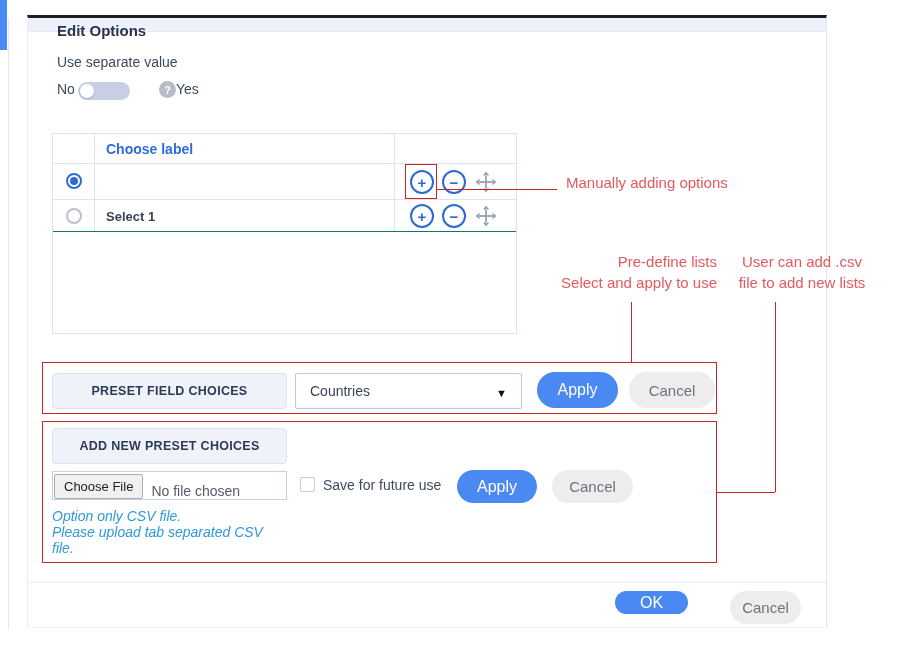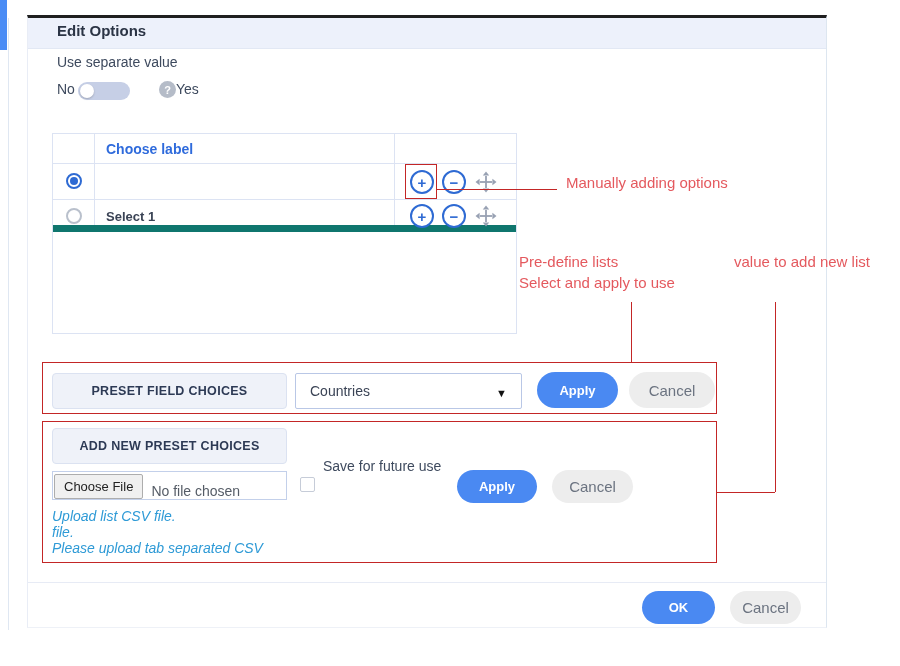--- a/index.html
+++ b/index.html
@@ -22,21 +22,21 @@
   
   .modal {
     left:27px; top:15px; width:800px; height:613px;
     background:#ffffff;
     border-top:3px solid #1f1f1f;
     border-left:1px solid #e9edf6;
     border-right:1px solid #dde6f0;
     border-bottom:1px solid #eef1f7;
   }
   .modal-header {
-    position:absolute; left:0; top:0; width:798px; height:31px;
+    position:absolute; left:0; top:0; width:798px; height:14px;
     background:#edf1fb; border-bottom:1px solid #e2e8f4;
   }
   .modal-title {
     position:absolute; left:29px; top:4px;
     font-size:15px; font-weight:bold; color:#2b3445;
   }
   .lbl { font-size:14px; color:#3e4a5e; }
 
   
   .toggle {
@@ -53,21 +53,21 @@
     background:#b5bcc8; border-radius:50%;
     color:#ffffff; font-size:11px; font-weight:bold;
     display:flex; align-items:center; justify-content:center;
   }
 
   
   .otable { left:24px; top:115px; width:465px; height:201px; border:1px solid #dce3f3; }
   .otable .hrow { position:absolute; left:0; top:0; width:463px; height:30px; border-bottom:1px solid #dce3f3; }
   .otable .hlabel { position:absolute; left:53px; top:7px; font-size:14px; font-weight:bold; color:#2f6bdc; }
   .otable .row1 { position:absolute; left:0; top:30px; width:463px; height:36px; border-bottom:1px solid #dce3f3; }
-  .otable .row2 { position:absolute; left:0; top:66px; width:463px; height:32px; border-bottom:7px solid #0f766e;text-align:center; }
+  .otable .row2 { position:absolute; left:0; top:66px; width:463px; height:32px; border-bottom:1px solid #0f766e;text-align:center; }
   .otable .vline1 { position:absolute; left:41px; top:0; width:1px; height:98px; background:#dce3f3; }
   .otable .vline2 { position:absolute; left:341px; top:0; width:1px; height:98px; background:#dce3f3; }
   .radio { position:absolute; left:13px; width:16px; height:16px; border-radius:50%; background:#fff; cursor:pointer; }
   .radio.sel { border:2px solid #2e6ad3; }
   .radio.sel .dot { position:absolute; left:2px; top:2px; width:8px; height:8px; border-radius:50%; background:#2e6ad3; }
   .radio.unsel { border:2px solid #b9c0cc; }
   .opt-label { position:absolute; left:53px; font-size:13px; font-weight:600; color:#3a4355; }
   .circ-ico {
     position:absolute; width:24px; height:24px; border-radius:50%;
     border:2px solid #2e6ad3; color:#2e6ad3;
@@ -90,21 +90,21 @@
     font-family:"Liberation Sans", sans-serif;
   }
   .select-box {
     background:#ffffff; border:1px solid #b9c7e6; border-radius:2px;
     display:flex; align-items:center; cursor:pointer;
     font-size:14px; color:#3a4355; padding-left:14px;
   }
   .caret { position:absolute; right:14px; top:13px; font-size:11px; color:#111; }
   .pill-blue {
     background:#4a89f2; border:none; border-radius:18px;
-    color:#ffffff; font-size:13px; font-weight:bold;
+    color:#ffffff; font-size:16px; font-weight:normal;
     display:flex; align-items:center; justify-content:center; cursor:pointer;
     font-family:"Liberation Sans", sans-serif;
   }
   .pill-gray {
     background:#ededed; border:none; border-radius:18px;
     color:#6b7380; font-size:15px;
     display:flex; align-items:center; justify-content:center; cursor:pointer;
     font-family:"Liberation Sans", sans-serif;
   }
   .file-wrap { background:#fff; border:1px solid #c3d0ea; display:flex; align-items:flex-end; }
@@ -204,45 +204,46 @@
     <div class="abs pill-gray" style="left:601px; top:354px; width:86px; height:36px;">Cancel</div>
 
     <div class="abs ghost-btn" style="left:24px; top:410px; width:235px; height:36px;">ADD NEW PRESET CHOICES</div>
 
     <div class="abs file-wrap" style="left:24px; top:453px; width:235px; height:29px;">
       <div class="file-btn">Choose File</div>
       <div class="file-status">No file chosen</div>
     </div>
 
     <div class="abs checkbox" style="left:272px; top:459px;"></div>
-    <div class="abs lbl" style="left:295px; top:440px;">Save for future use</div>
+    <div class="abs lbl" style="left:295px; top:459px;">Save for future use</div>
     <div class="abs pill-blue" style="left:429px; top:452px; width:80px; height:33px;">Apply</div>
     <div class="abs pill-gray" style="left:524px; top:452px; width:81px; height:33px;">Cancel</div>
 
     <div class="abs hint" style="left:24px; top:490px; width:250px;">
-      <div>Upload list CSV file.</div>
+      <div>Option only CSV file.</div>
+      <div>Please upload tab separated CSV</div>
       <div>file.</div>
-      <div>Please upload tab separated CSV</div>
     </div>
 
     <div class="abs footer-divider"></div>
-    <div class="abs pill-blue" style="left:614px; top:573px; width:73px; height:33px;">OK</div>
+    <div class="abs pill-blue" style="left:587px; top:573px; width:73px; height:23px;">OK</div>
     <div class="abs pill-gray" style="left:702px; top:573px; width:71px; height:33px;">Cancel</div>
   </div>
 
   <div class="abs red-box" style="left:405px; top:164px; width:32px; height:35px;"></div>
   <div class="abs red-line" style="left:437px; top:189px; width:120px; height:1px;"></div>
   <div class="abs ann-text" style="left:566px; top:172px;">Manually adding options</div>
 
-  <div class="abs ann-text" style="left:519px; top:251px; width:198px; text-align:left; white-space:normal;">
+  <div class="abs ann-text" style="left:519px; top:251px; width:198px; text-align:right; white-space:normal;">
     <div>Pre-define lists</div>
     <div>Select and apply to use</div>
   </div>
   <div class="abs ann-text" style="left:722px; top:251px; width:160px; text-align:center; white-space:normal;">
-    <div>value to add new list</div>
+    <div>User can add .csv</div>
+    <div>file to add new lists</div>
   </div>
 
   <div class="abs red-line" style="left:631px; top:302px; width:1px; height:60px;"></div>
   <div class="abs red-line" style="left:775px; top:302px; width:1px; height:190px;"></div>
   <div class="abs red-line" style="left:717px; top:492px; width:58px; height:1px;"></div>
 
   <div class="abs red-box" style="left:42px; top:362px; width:675px; height:52px;"></div>
   <div class="abs red-box" style="left:42px; top:421px; width:675px; height:142px;"></div>
 
 </div>

